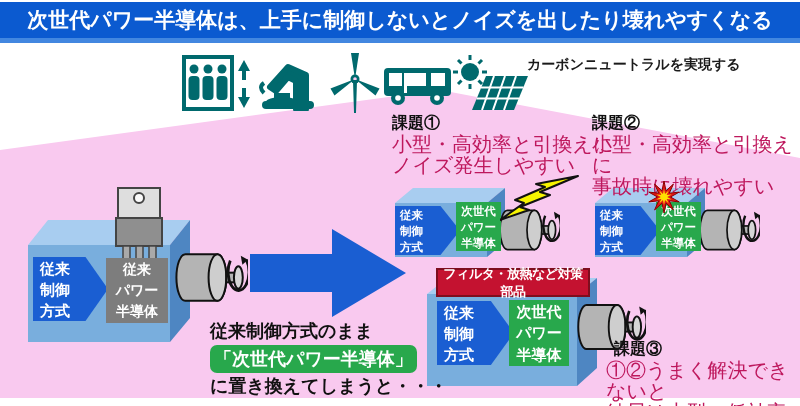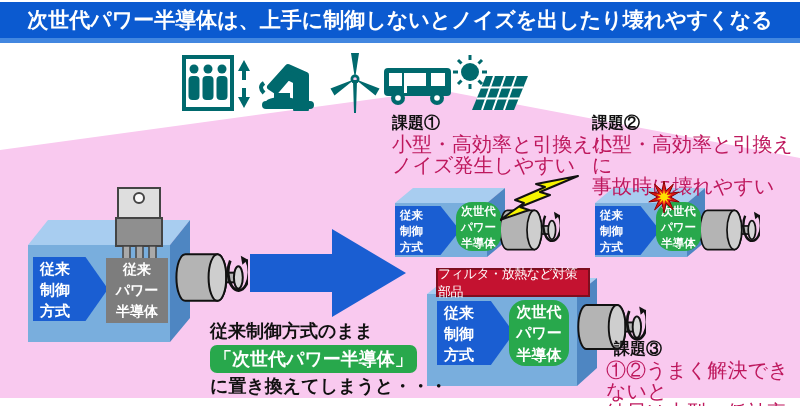--- a/index.html
+++ b/index.html
@@ -23,24 +23,24 @@
 
   .issue-title{font-size:16px;font-weight:bold;color:#111;line-height:21px;}
   .issue-lines{font-size:20px;font-weight:normal;color:#be185d;line-height:21px;}
 
   .chevron{background:#1a5ed2;color:#fff;font-weight:bold;white-space:pre-line;
            clip-path:polygon(0 0,70% 0,100% 50%,70% 100%,0 100%);
            display:flex;align-items:center;}
   .panel{color:#fff;font-weight:bold;white-space:pre-line;display:flex;align-items:center;
          justify-content:center;text-align:center;}
   .graybg{background:#7d7d7d;}
-  .greenbg{background:#28a84c;border-radius:16px;}
-
-  .banner{background:#c41230;border:2px solid #7e0d1e;color:#fff;font-weight:normal;
-          display:flex;align-items:center;justify-content:center;letter-spacing:-0.5px;}
+  .greenbg{background:#28a84c;}
+
+  .banner{background:#c41230;border:2px solid #7e0d1e;color:#fff;font-weight:bold;
+          display:flex;align-items:center;justify-content:center;letter-spacing:-0.5px;text-align:center;}
 
   .midnote{font-weight:bold;color:#111;}
   .midnote .l1,.midnote .l3{font-size:18px;line-height:23px;}
   .midnote .l2{display:inline-block;background:#28a84c;color:#fff;font-size:18px;
                padding:2px 4px;margin:2px 0;border-radius:7px;}
 </style>
 </head>
 <body>
 
 <div class="stage">
@@ -136,20 +136,21 @@
     <g stroke="#fff" stroke-width="2">
       <line x1="11" y1="13.5" x2="53.5" y2="13.5"></line>
         <line x1="6.5" y1="24.5" x2="49" y2="24.5"></line>
       <line x1="24" y1="2" x2="12" y2="36"></line>
         <line x1="35" y1="2" x2="23" y2="36"></line>
         <line x1="46" y1="2" x2="34" y2="36"></line>
     </g>
   </svg>
 
   <div class="abs z4" style="left:527px;top:56px">
+    <div class="cap1">カーボンニュートラルを実現する</div>
   </div>
 
 
   <svg class="abs z1" style="left:18px;top:183px" width="234" height="172" viewBox="0 0 234 172">
     <polygon points="10,62 30,37 172,37 152,62" fill="#a8cdf0"></polygon>
     <polygon points="152,62 172,37 172,135 152,159" fill="#4e86c2"></polygon>
     <rect x="10" y="62" width="142" height="97" fill="#79aedd"></rect>
     <g>
       <rect x="100" y="5" width="42" height="30" fill="#dedede" stroke="#444" stroke-width="2"></rect>
       <circle cx="121" cy="15" r="5" fill="#fafafa" stroke="#444" stroke-width="2"></circle>

